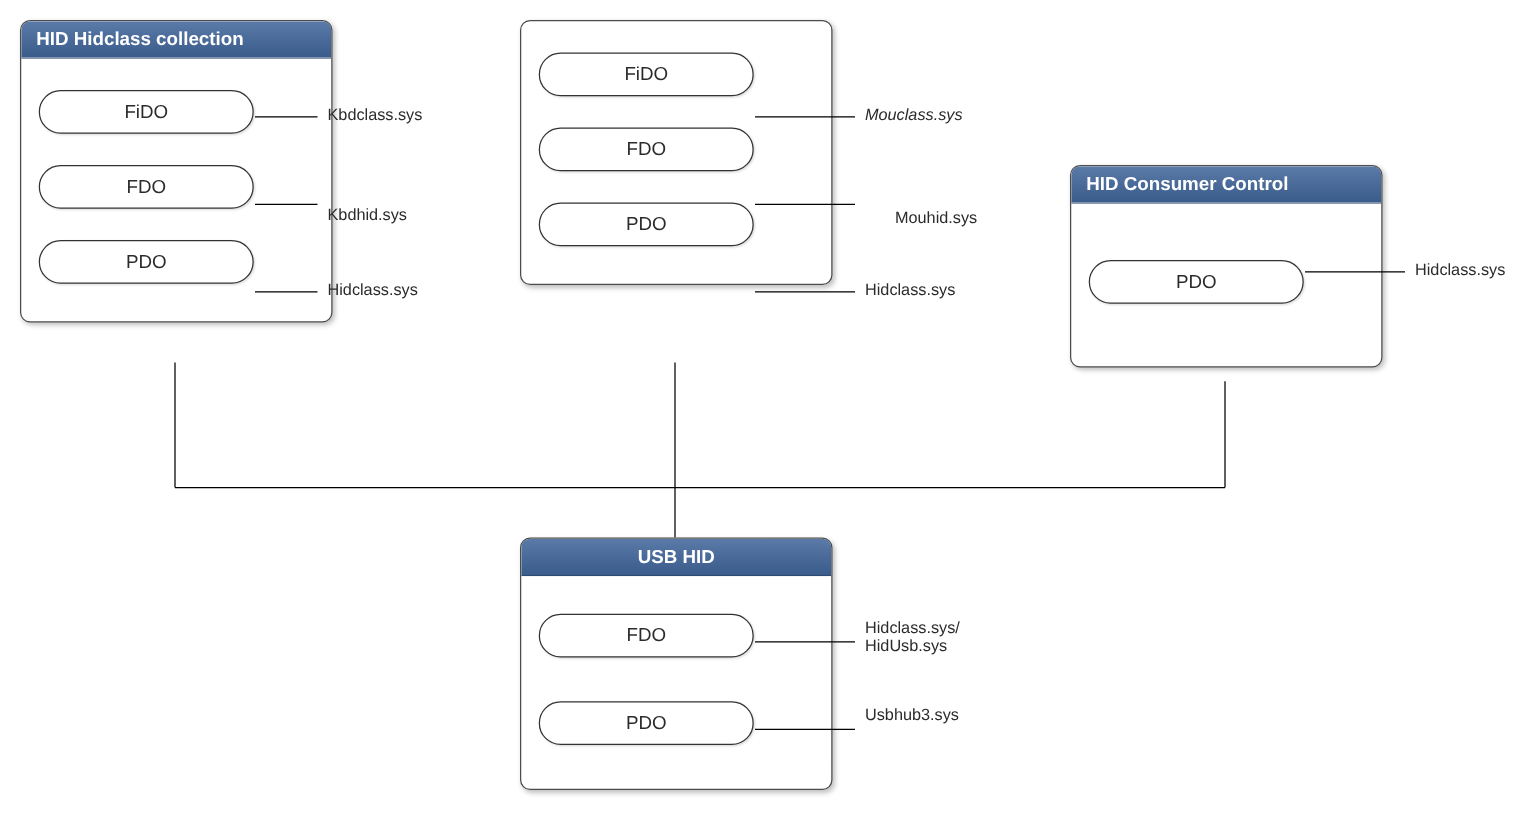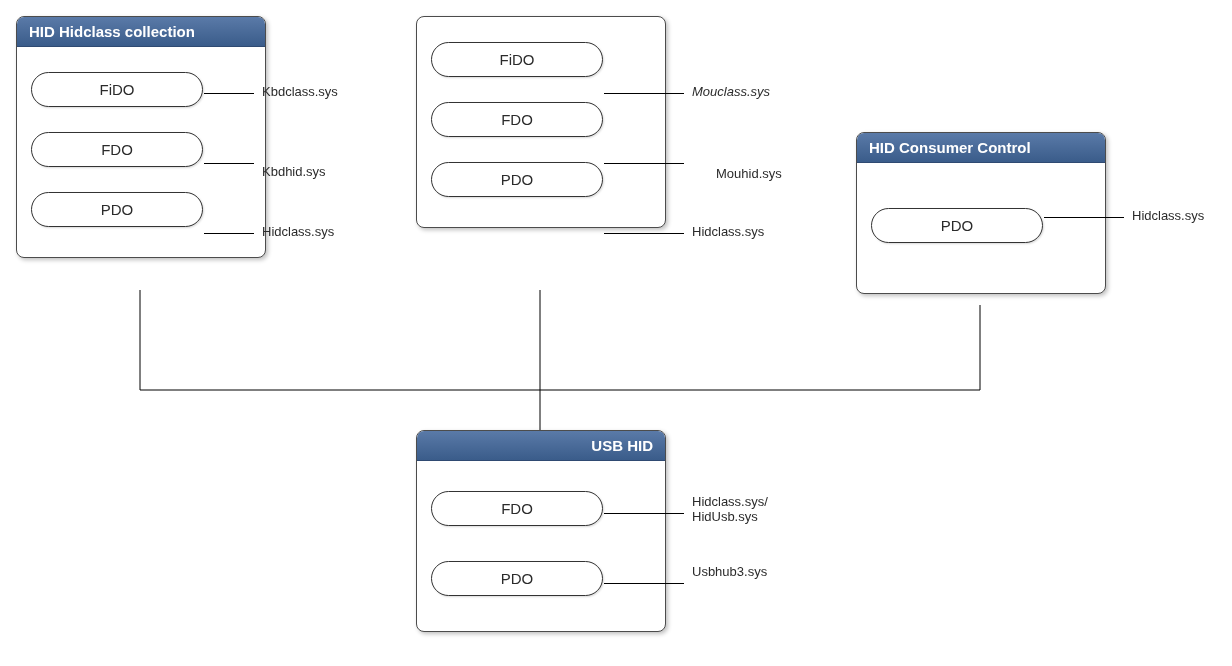--- a/index.html
+++ b/index.html
@@ -135,21 +135,21 @@
     <div class="panel-body">
       <div class="row" style="height:100px; align-items:center;">
         <div class="pill">PDO</div>
       </div>
     </div>
   </div>
   <div class="lead" style="left:1044px; top:217px; width:80px;"></div>
   <div class="annot" style="left:1132px; top:208px;">Hidclass.sys</div>
 
   <div class="panel" style="left:416px; top:430px; width:248px;">
-    <div class="panel-header" style="text-align:right;">USB HID</div>
+    <div class="panel-header" style="text-align:center;">USB HID</div>
     <div class="panel-body">
       <div class="row" style="height:70px;">
         <div class="pill">FDO</div>
       </div>
       <div class="row" style="height:70px;">
         <div class="pill">PDO</div>
       </div>
     </div>
   </div>
   <div class="lead" style="left:604px; top:513px; width:80px;"></div>

